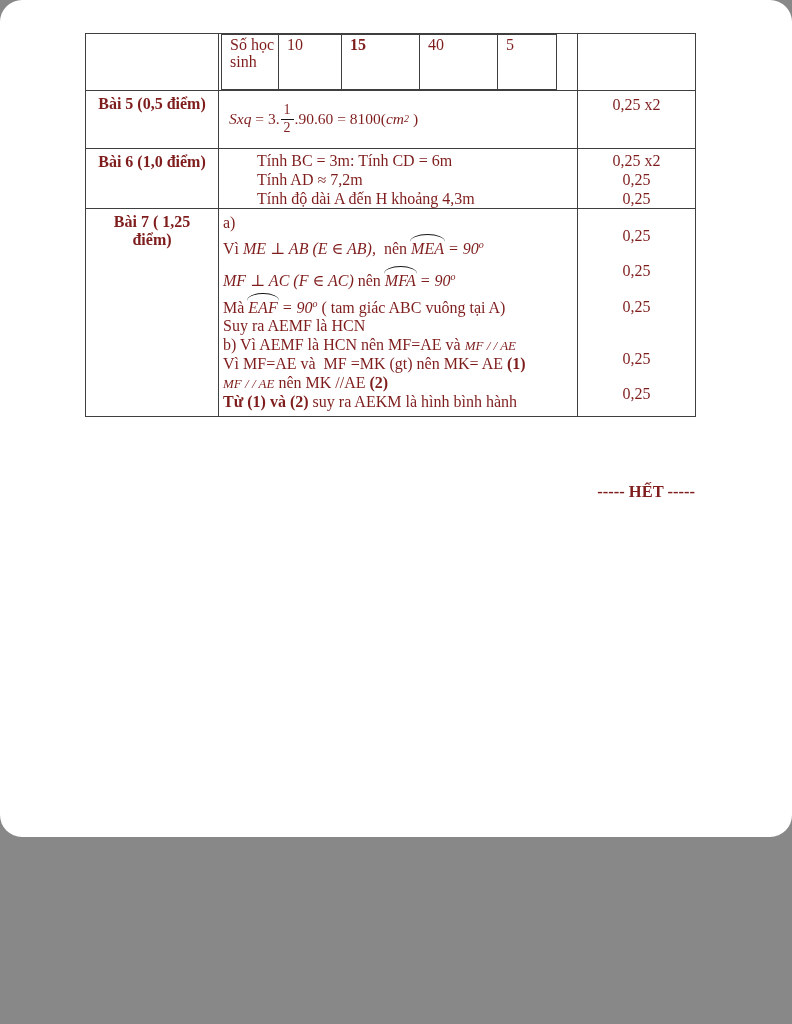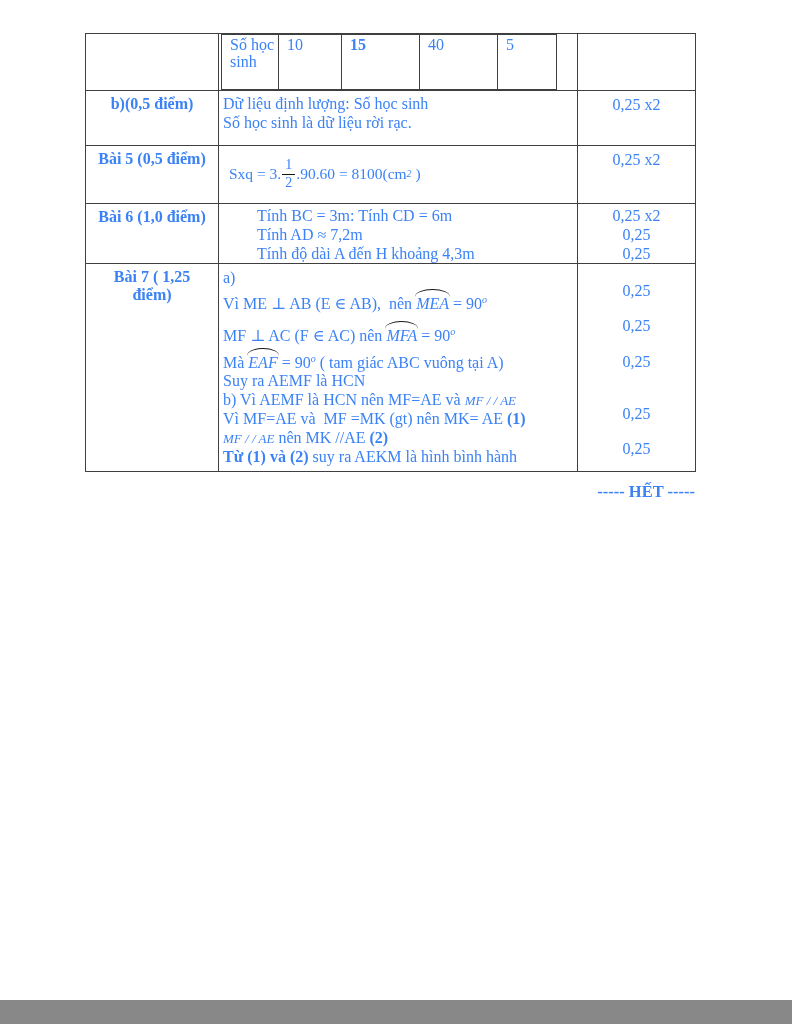--- a/index.html
+++ b/index.html
@@ -1,20 +1,20 @@
 <!DOCTYPE html>
 <html><head>
 <meta charset="utf-8">
 <style>
   * { margin:0; padding:0; box-sizing:border-box; }
   html,body { background:#888; }
   .page {
-    position:relative; width:792px; height:1000px; background:#ffffff;
-    font-family:"Liberation Serif","DejaVu Serif",serif; color:#3b82f6;
-    margin:0 auto; overflow:hidden;
+    position:relative; width:792px; height:837px; background:#ffffff;
+    font-family:"Liberation Serif","DejaVu Serif",serif; color:#7f1d1d;
+    margin:0 auto; overflow:hidden;border-radius:22px;
   }
   table.grid {
     position:absolute; left:85px; top:33px; width:610px;
     border-collapse:collapse; table-layout:fixed;
     font-size:16px;
   }
   table.grid td {
     border:1.5px solid #3f3f3f; vertical-align:top; overflow:visible;
   }
   .c-label { width:133px; text-align:center; font-weight:bold; padding-top:4px; }
@@ -26,21 +26,21 @@
     border-collapse:collapse; table-layout:fixed; margin-left:2px;
     height:51px; font-size:16px;
   }
   table.mini td { border:1.5px solid #3f3f3f; vertical-align:top; padding:1px 4px 0 8px; line-height:17px; }
   .mini-c1 { width:57px; }
   .mini-c2 { width:63px; }
   .mini-c3 { width:78px;font-weight:bold; }
   .mini-c4 { width:78px; }
   .mini-c5 { width:59px; }
   
-  .m { }
+  .m { font-style:italic; }
   .m-small { font-style:italic; font-size:13px;margin-top:44px; }
   .sup { font-size:10px; font-style:italic; vertical-align:super; line-height:0; }
   .arc { position:relative; font-style:italic; display:inline-block; }
   .arc::before {
     content:""; position:absolute; left:-1px; right:-1px; top:-5px; height:7px;
     border-top:1.4px solid #151515;
     border-radius:50% 50% 0 0 / 100% 100% 0 0;
   }
   .bold { font-weight:bold; }
   
@@ -92,28 +92,20 @@
             <td class="mini-c3">15</td>
             <td class="mini-c4">40</td>
             <td class="mini-c5">5</td>
           </tr>
         </tbody>
             </table>
       </td>
       <td class="c-points"></td>
     </tr>
 
-    <tr class="rb">
-      <td class="c-label">b)(0,5 điểm)</td>
-      <td class="c-content">
-        <div class="line">Dữ liệu định lượng: Số học sinh</div>
-        <div class="line">Số học sinh là dữ liệu rời rạc.</div>
-      </td>
-      <td class="c-points">0,25 x2</td>
-    </tr>
 
     <tr class="r5">
       <td class="c-label">Bài 5 (0,5 điểm)</td>
       <td class="c-content">
         <div class="formula">
           <span class="m">Sxq</span><span> = 3.</span><span class="frac"><span class="num">1</span><span class="den">2</span></span><span>.90.60 = 8100(</span><span class="m">cm</span><span class="sup">2</span><span> )</span>
         </div>
       </td>
       <td class="c-points">0,25 x2</td>
     </tr>

